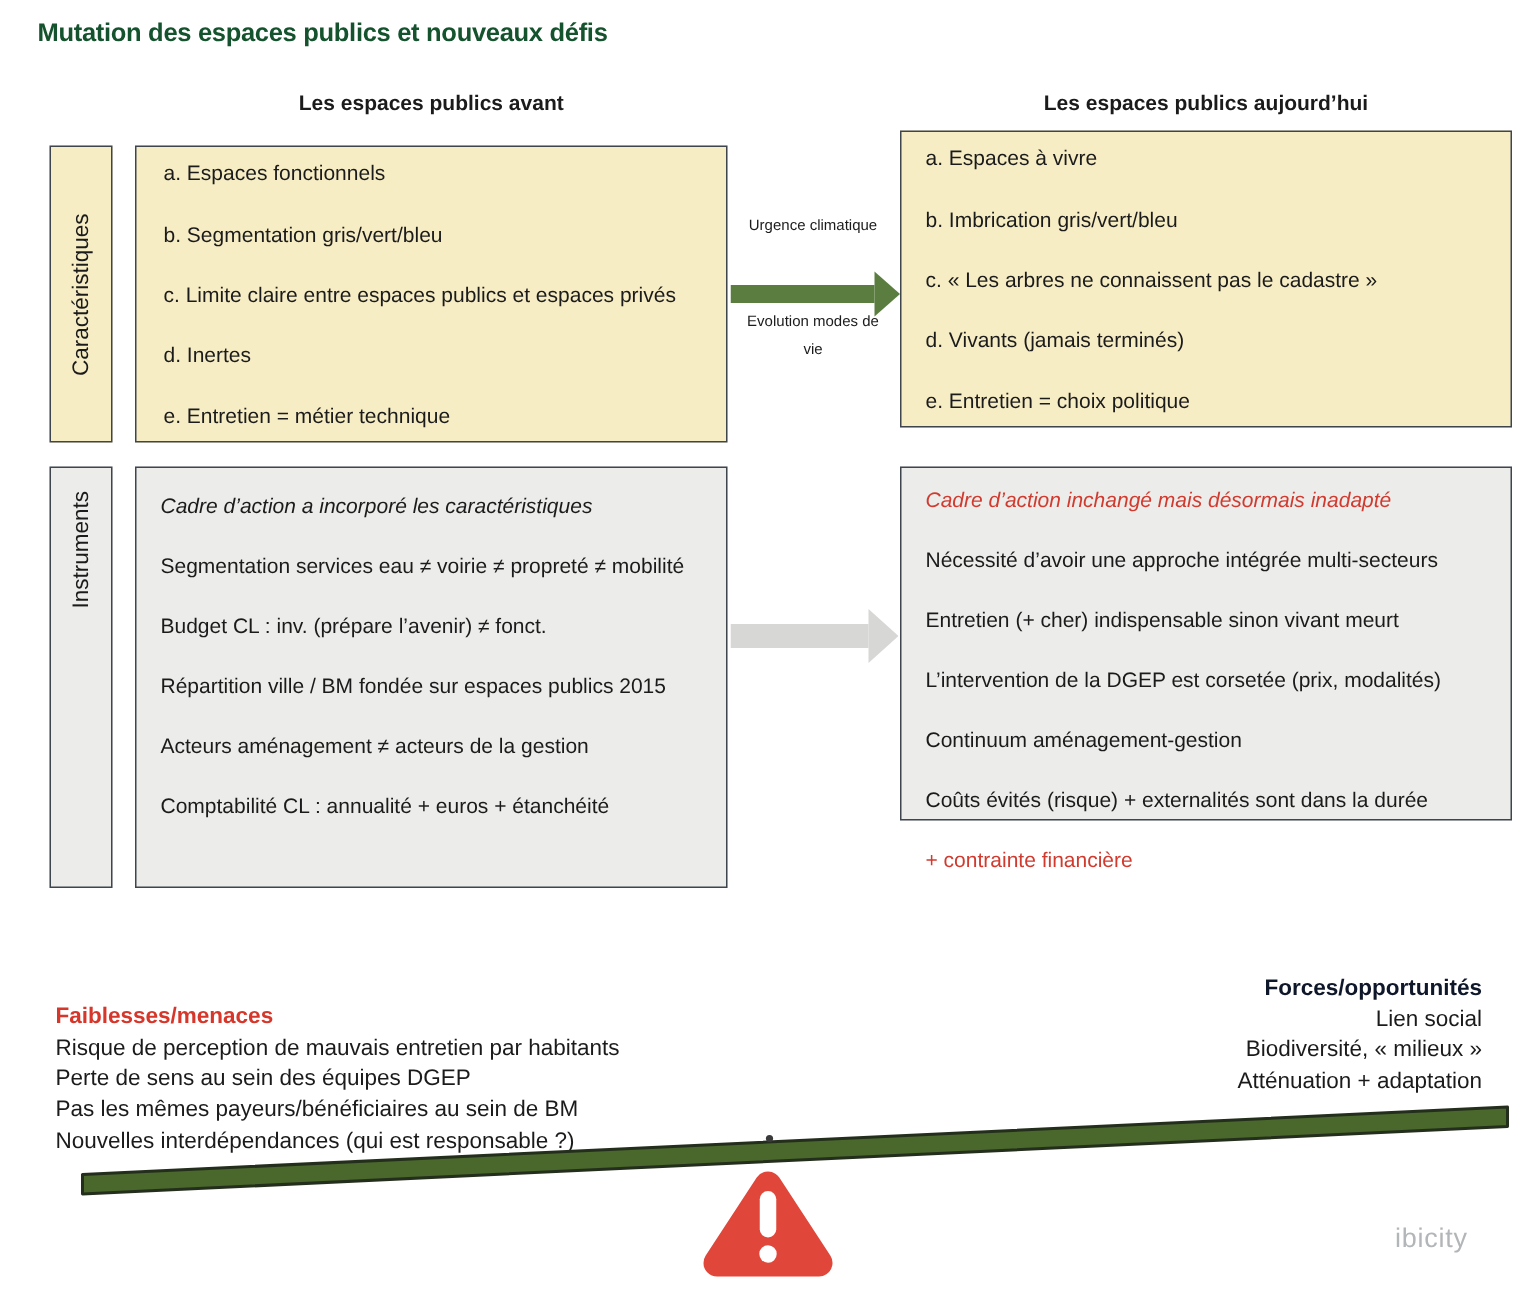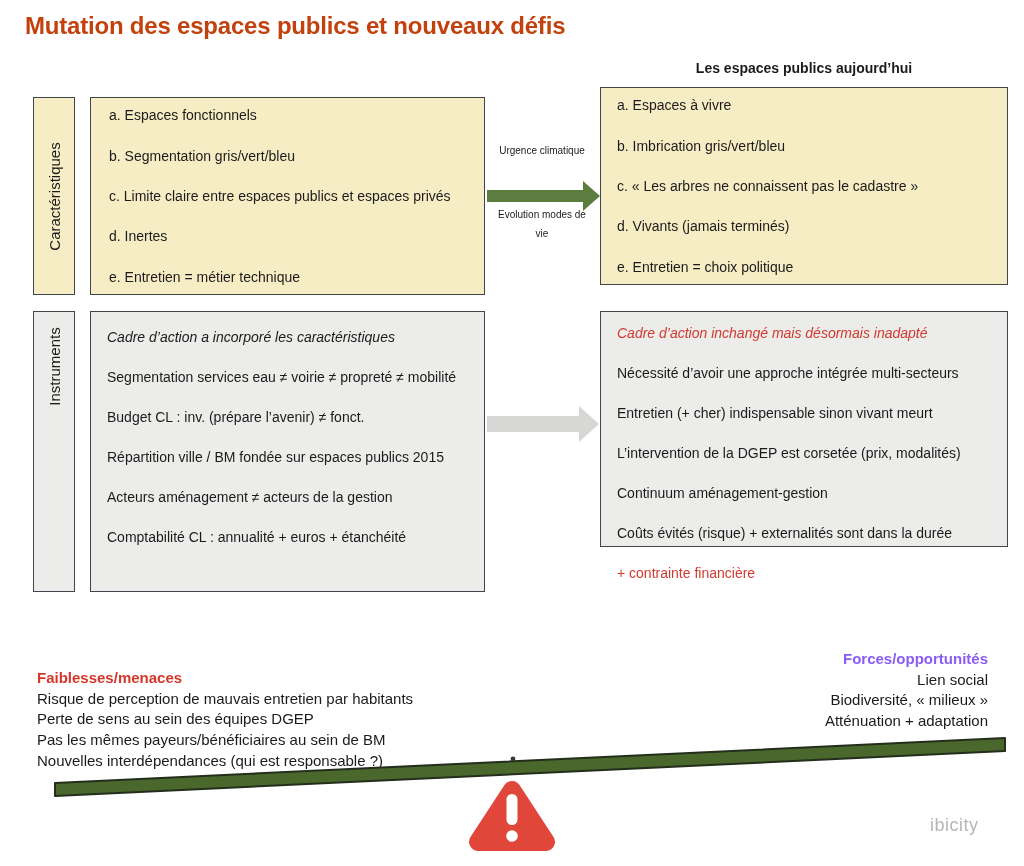--- a/index.html
+++ b/index.html
@@ -2,21 +2,21 @@
 <html><head>
 <meta charset="utf-8">
 <style>
   html,body { margin:0; padding:0; background:#ffffff; }
   .slide {
     position:relative; width:1024px; height:866px; background:#ffffff;
     font-family:"Liberation Sans", sans-serif; color:#1b1b1b; overflow:hidden;
   }
   .abs { position:absolute; }
 
-  .title { left:25px; top:12px; margin:0; font-size:24px; font-weight:bold; color:#c2410c; letter-spacing:-0.2px; white-space:nowrap; }
+  .title { left:25px; top:12px; margin:0; font-size:17px; font-weight:bold; color:#14532d; letter-spacing:-0.2px; white-space:nowrap; }
 
   .col-header { top:60px; font-size:14px; font-weight:bold; text-align:center; white-space:nowrap; }
   .col-header.left  { left:90px;  width:395px; }
   .col-header.right { left:600px; width:408px; }
 
   .vlabel-box { width:42px; border:1.5px solid #3f454d; box-sizing:border-box;
                 display:flex; align-items:center; justify-content:center; }
   .vlabel-box.char  { left:33px; top:97px;  height:198px; background:#f7edc5; }
   .vlabel-box.instr { left:33px; top:311px; height:281px; background:#ececea; }
   .vtext { font-size:15px; white-space:nowrap; transform:rotate(-90deg); }
@@ -37,33 +37,34 @@
 
   .conn-label { font-size:10px; text-align:center; line-height:19px; }
   .conn-top    { left:487px; top:141px; width:110px; }
   .conn-bottom { left:492px; top:205px; width:100px; }
 
   .weaknesses { left:37px; top:668px; font-size:15px; line-height:20.7px; }
   .w-heading { font-weight:bold; color:#d6372a; }
   .w-line { white-space:nowrap; }
 
   .strengths { left:700px; top:649px; width:288px; text-align:right; font-size:15px; line-height:20.5px; }
-  .s-heading { font-weight:bold; color:#8b5cf6; }
+  .s-heading { font-weight:bold; color:#0f172a; }
   .s-line { white-space:nowrap; }
 
   .seesaw-svg { left:0; top:0; pointer-events:none; }
   .watermark { left:930px; top:815px; font-size:18px; color:#b3b6b8; letter-spacing:0.5px; }
 </style>
 </head>
 <body>
 
 <div class="slide">
 
   <h1 class="abs title">Mutation des espaces publics et nouveaux défis</h1>
 
+  <div class="abs col-header left">Les espaces publics avant</div>
   <div class="abs col-header right">Les espaces publics aujourd’hui</div>
 
   <div class="abs vlabel-box char">
     <span class="vtext">Caractéristiques</span>
   </div>
   <div class="abs vlabel-box instr">
     <span class="vtext shift-up">Instruments</span>
   </div>
 
   <div class="abs content-box box-tl">

